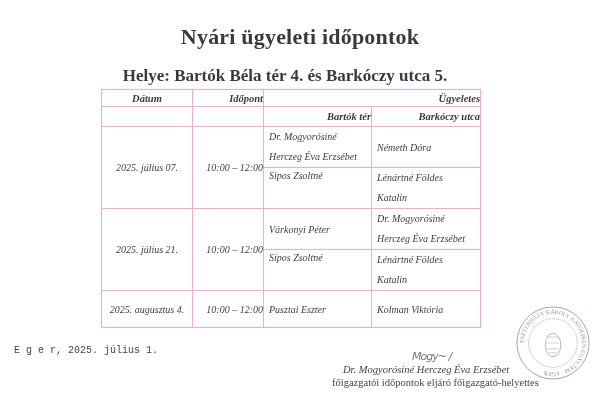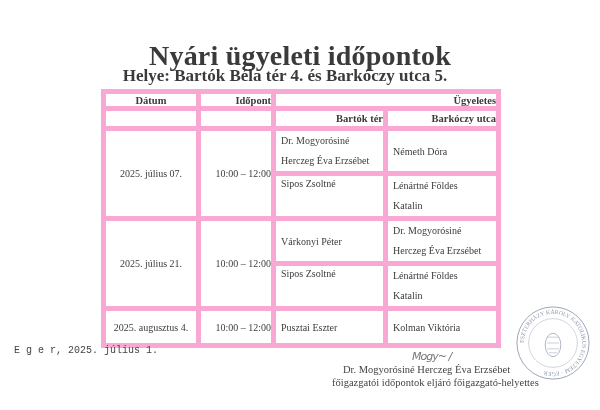--- a/index.html
+++ b/index.html
@@ -1,33 +1,33 @@
 <!DOCTYPE html>
 <html><head>
 <meta charset="utf-8">
 <style>
   html, body { margin:0; padding:0; }
   body { width:600px; height:410px; background:#fff; position:relative; overflow:hidden;
          font-family:"Liberation Serif", serif; color:#333; }
   .title { position:absolute; top:24px; left:0; width:600px; text-align:center;
-           font-size:28px; font-weight:bold; color:#3a3a3a; letter-spacing:0.2px;margin-top:16px; }
+           font-size:22px; font-weight:bold; color:#3a3a3a; letter-spacing:0.2px; }
   .subtitle { position:absolute; top:66px; left:0; width:570px; text-align:center;
               font-size:17px; font-weight:bold; color:#3a3a3a; }
   table.sched { position:absolute; top:89px; left:101px; border-collapse:collapse;
                 font-size:10px; color:#3c3c3c; }
-  table.sched td, table.sched th { border:5px solid #f9a8d4; padding:0; vertical-align:middle; }
+  table.sched td, table.sched th { border:1px solid #f9a8d4; padding:0; vertical-align:middle;font-style:italic; }
   th { font-weight:bold; font-size:10.5px; color:#3a3a3a; text-align:right; }
   .c-date { width:90px; text-align:center; }
   .c-time { width:70px; text-align:right; }
   .c-bart { width:102px; text-align:left; padding-left:5px !important; }
   .c-bark { width:103px; text-align:left; padding-left:5px !important; }
   .multi { line-height:20px;margin-left:48px; }
   .top { vertical-align:top !important; padding-top:2px !important; }
   .footer-left { position:absolute; top:345px; left:14px; font-size:10px; color:#444;font-family:Liberation Mono, monospace; }
-  .sig-name { position:absolute; top:364px; left:343px; font-size:10.5px; color:#444; }
+  .sig-name { position:absolute; top:364px; left:343px; font-size:10.5px; color:#444;font-style:italic; }
   .sig-role { position:absolute; top:377px; left:332px; font-size:10.5px; color:#444; }
   .scribble { position:absolute; top:350px; left:412px; font-size:11px; color:#777;
               font-family:"DejaVu Sans", sans-serif; font-style:italic; letter-spacing:-1px; }
   .stamp { position:absolute; top:304px; left:514px; width:78px; height:78px; }
 </style>
 </head>
 <body>
 
 <div class="title">Nyári ügyeleti időpontok</div>
 <div class="subtitle">Helye: Bartók Béla tér 4. és Barkóczy utca 5.</div>

